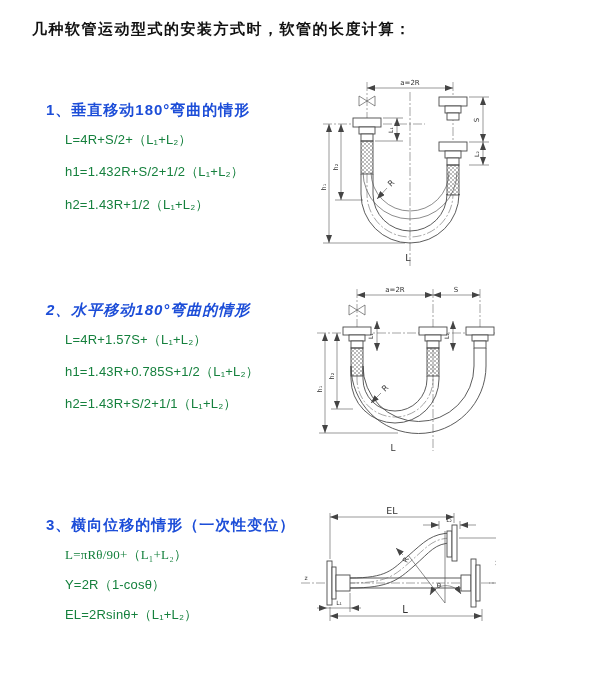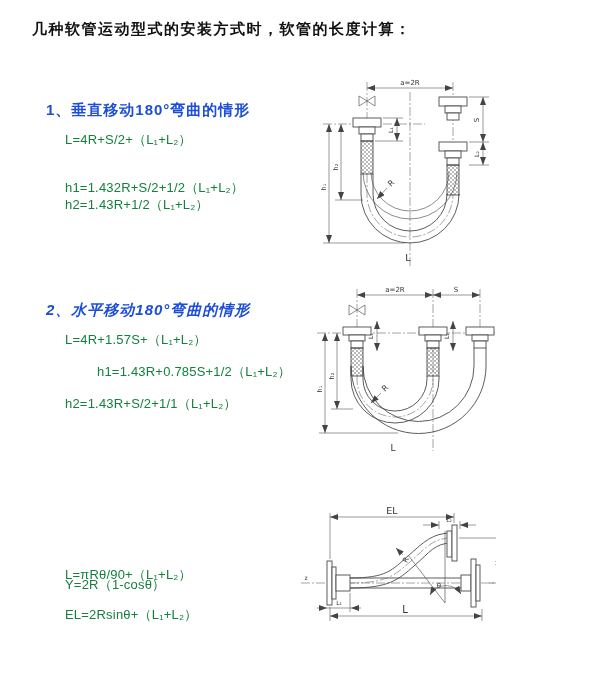--- a/index.html
+++ b/index.html
@@ -33,21 +33,21 @@
       <pattern id="braidpat" width="4" height="4" patternUnits="userSpaceOnUse">
         <path d="M0,4 L4,0 M0,0 L4,4" stroke="#777" stroke-width="0.5"></path>
       </pattern>
     </defs>
   </svg>
 
   <div class="abs title" style="left:32px;top:20px;">几种软管运动型式的安装方式时，软管的长度计算：</div>
 
   <div class="abs heading" style="left:46px;top:101px;">1、垂直移动180°弯曲的情形</div>
   <div class="abs formula" style="left:65px;top:131px;">L=4R+S/2+（L₁+L₂）</div>
-  <div class="abs formula" style="left:65px;top:163px;margin-top:16px;">h1=1.432R+S/2+1/2（L₁+L₂）</div>
+  <div class="abs formula" style="left:65px;top:163px;">h1=1.432R+S/2+1/2（L₁+L₂）</div>
   <div class="abs formula" style="left:65px;top:196px;">h2=1.43R+1/2（L₁+L₂）</div>
 
   <svg style="left:305px;top:72px;" width="270" height="200" viewBox="0 0 270 200">
 
     <g>
       <line class="cl" x1="62" y1="10" x2="62" y2="48"></line>
       <line class="cl" x1="148" y1="10" x2="148" y2="95"></line>
       <line class="cl" x1="105" y1="20" x2="105" y2="196"></line>
       <line class="cl" x1="18" y1="52" x2="120" y2="52"></line>
     </g>
@@ -124,21 +124,21 @@
     <g>
       <line class="dim" x1="82" y1="116" x2="72" y2="127" marker-end="url(#arr)"></line>
       <text x="88" y="113" font-size="8" text-anchor="middle" transform="rotate(-45 88 113)">R</text>
     </g>
 
     <text x="103" y="189" font-size="9.5" text-anchor="middle">L</text>
   </svg>
 
   <div class="abs heading" style="left:46px;top:301px;font-style:italic;">2、水平移动180°弯曲的情形</div>
   <div class="abs formula" style="left:65px;top:331px;">L=4R+1.57S+（L₁+L₂）</div>
-  <div class="abs formula" style="left:65px;top:363px;margin-left:32px;">h1=1.43R+0.785S+1/2（L₁+L₂）</div>
+  <div class="abs formula" style="left:65px;top:363px;">h1=1.43R+0.785S+1/2（L₁+L₂）</div>
   <div class="abs formula" style="left:65px;top:395px;">h2=1.43R+S/2+1/1（L₁+L₂）</div>
 
   <svg style="left:303px;top:281px;" width="290" height="180" viewBox="0 0 290 180">
     <g>
       <line class="cl" x1="54" y1="8" x2="54" y2="60"></line>
       <line class="cl" x1="130" y1="8" x2="130" y2="170"></line>
       <line class="cl" x1="177" y1="8" x2="177" y2="60"></line>
       <line class="cl" x1="14" y1="52" x2="196" y2="52"></line>
     </g>
     <g>
@@ -201,21 +201,22 @@
       <text x="19" y="108" font-size="6.5" text-anchor="middle" transform="rotate(-90 19 108)">h₁</text>
     </g>
 
     <g>
       <line class="dim" x1="78" y1="112" x2="68" y2="122" marker-end="url(#arr)"></line>
       <text x="84" y="109" font-size="8" text-anchor="middle" transform="rotate(-45 84 109)">R</text>
     </g>
     <text x="90" y="170" font-size="9" text-anchor="middle">L</text>
   </svg>
 
-  <div class="abs formula" style="left:65px;top:566px;">L=πRθ/90+（L₁+L₂）</div>
+  <div class="abs heading" style="left:46px;top:516px;">3、横向位移的情形（一次性变位）</div>
+  <div class="abs formula" style="left:65px;top:546px;font-family:Liberation Serif, serif;">L=πRθ/90+（L₁+L₂）</div>
   <div class="abs formula" style="left:65px;top:576px;">Y=2R（1-cosθ）</div>
   <div class="abs formula" style="left:65px;top:606px;">EL=2Rsinθ+（L₁+L₂）</div>
 
   <svg style="left:293px;top:503px;" width="305" height="150" viewBox="0 0 305 150">
 
     <g>
       <line class="cl" x1="8" y1="80" x2="214" y2="80"></line>
       <text x="13" y="77" font-size="6" text-anchor="middle">z</text>
     </g>
 

